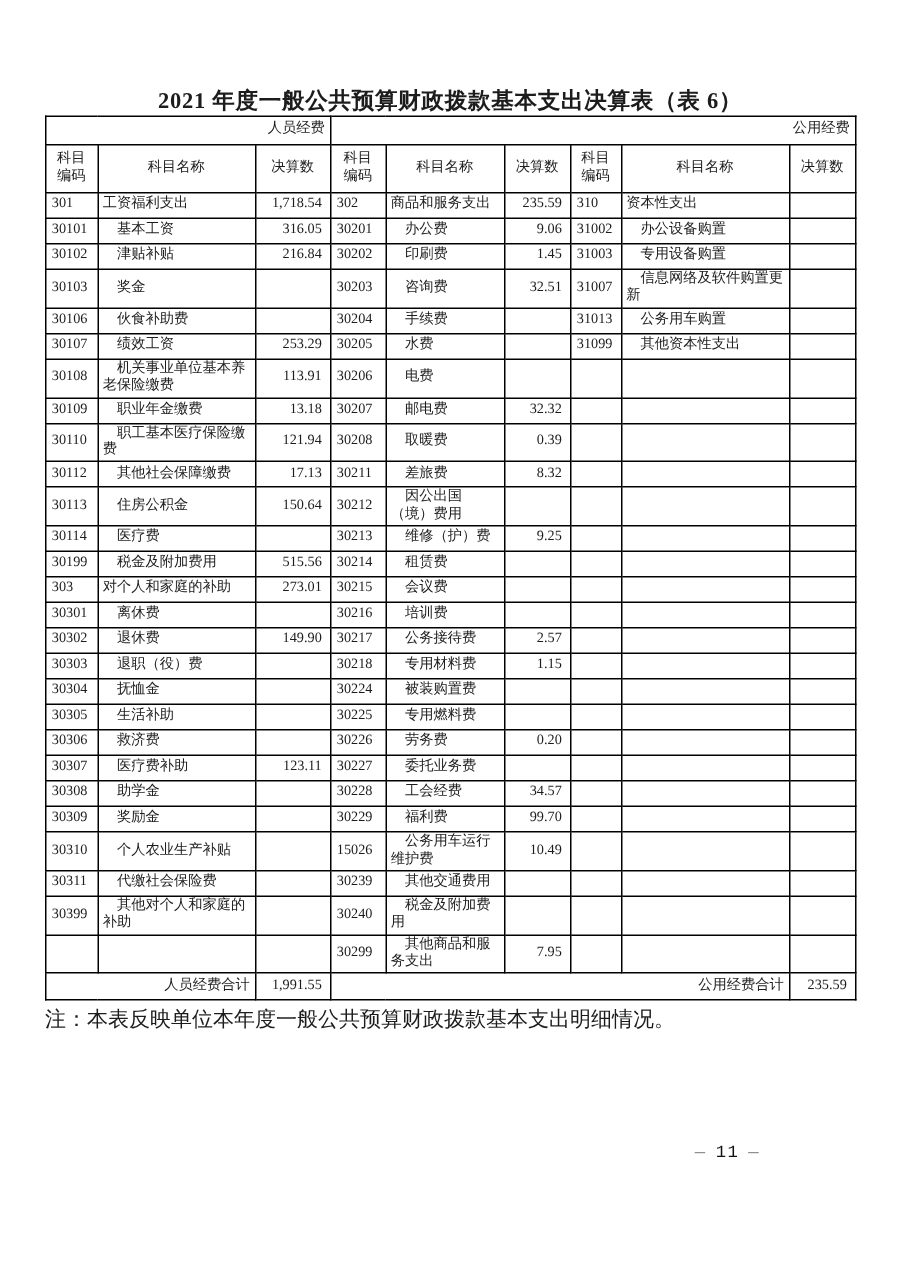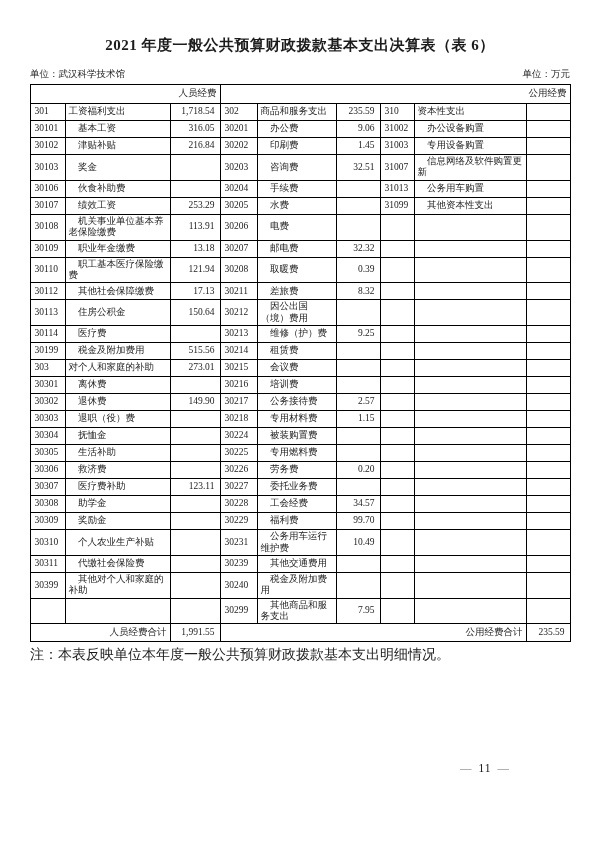--- a/index.html
+++ b/index.html
@@ -7,21 +7,21 @@
     width:600px; height:848px;
     background:#ffffff;
     color:#1c1c1c;
     font-family:"Liberation Serif","DejaVu Serif",serif;
     position:relative;
     overflow:hidden;
   }
   .page { width:600px; height:848px; position:relative; }
 
   .title {
-    padding-top:36px;
+    padding-top:58px;
     text-align:center;
     font-size:15px;
     font-weight:bold;
     letter-spacing:0.5px;
   }
 
   .unit-row {
     width:540px;
     margin:13px auto 3px auto;
     display:flex;
@@ -65,53 +65,61 @@
   }
 
   .page-num {
     position:absolute;
     top:762px;
     left:430px;
     width:110px;
     text-align:center;
     font-size:11.5px;
     letter-spacing:1px;
+    font-family:Liberation Mono, monospace;
   }
   .page-num .dash { color:#8a8a8a; }
   .page-num .num { color:#111; padding:0 6px; }
 </style>
 </head>
 <body>
 
 <div class="page">
 
   <div class="title">2021 年度一般公共预算财政拨款基本支出决算表（表 6）</div>
 
-  <div class="unit-row">
-    <span>单位：武汉科学技术馆</span>
-    <span>单位：万元</span>
-  </div>
 
   <table class="budget">
     <colgroup>
       <col style="width:35px">
         <col style="width:105px">
         <col style="width:50px">
       <col style="width:37px">
         <col style="width:79px">
         <col style="width:44px">
       <col style="width:34px">
         <col style="width:112px">
         <col style="width:44px">
     </colgroup>
     <thead>
       <tr class="group-header-row">
         <th colspan="3">人员经费</th>
         <th colspan="6">公用经费</th>
       </tr>
+      <tr class="col-header-row">
+        <th><span class="hdr-narrow">科目编码</span></th>
+        <th>科目名称</th>
+        <th>决算数</th>
+        <th><span class="hdr-narrow">科目编码</span></th>
+        <th>科目名称</th>
+        <th>决算数</th>
+        <th><span class="hdr-narrow">科目编码</span></th>
+        <th>科目名称</th>
+        <th>决算数</th>
+      </tr>
     </thead>
     <tbody>
         <tr class="data-row">
           <td class="code">301</td>
           <td class="name">
             <span class="nm top">工资福利支出</span>
           </td>
           <td class="val">1,718.54</td>
           <td class="code">302</td>
           <td class="name">
@@ -497,21 +505,21 @@
             <span class="nm"></span>
           </td>
           <td class="val"></td>
         </tr>
         <tr class="data-row">
           <td class="code">30310</td>
           <td class="name">
             <span class="nm">个人农业生产补贴</span>
           </td>
           <td class="val"></td>
-          <td class="code">30231</td>
+          <td class="code">15026</td>
           <td class="name">
             <span class="nm">公务用车运行维护费</span>
           </td>
           <td class="val">10.49</td>
           <td class="code"></td>
           <td class="name">
             <span class="nm"></span>
           </td>
           <td class="val"></td>
         </tr>

